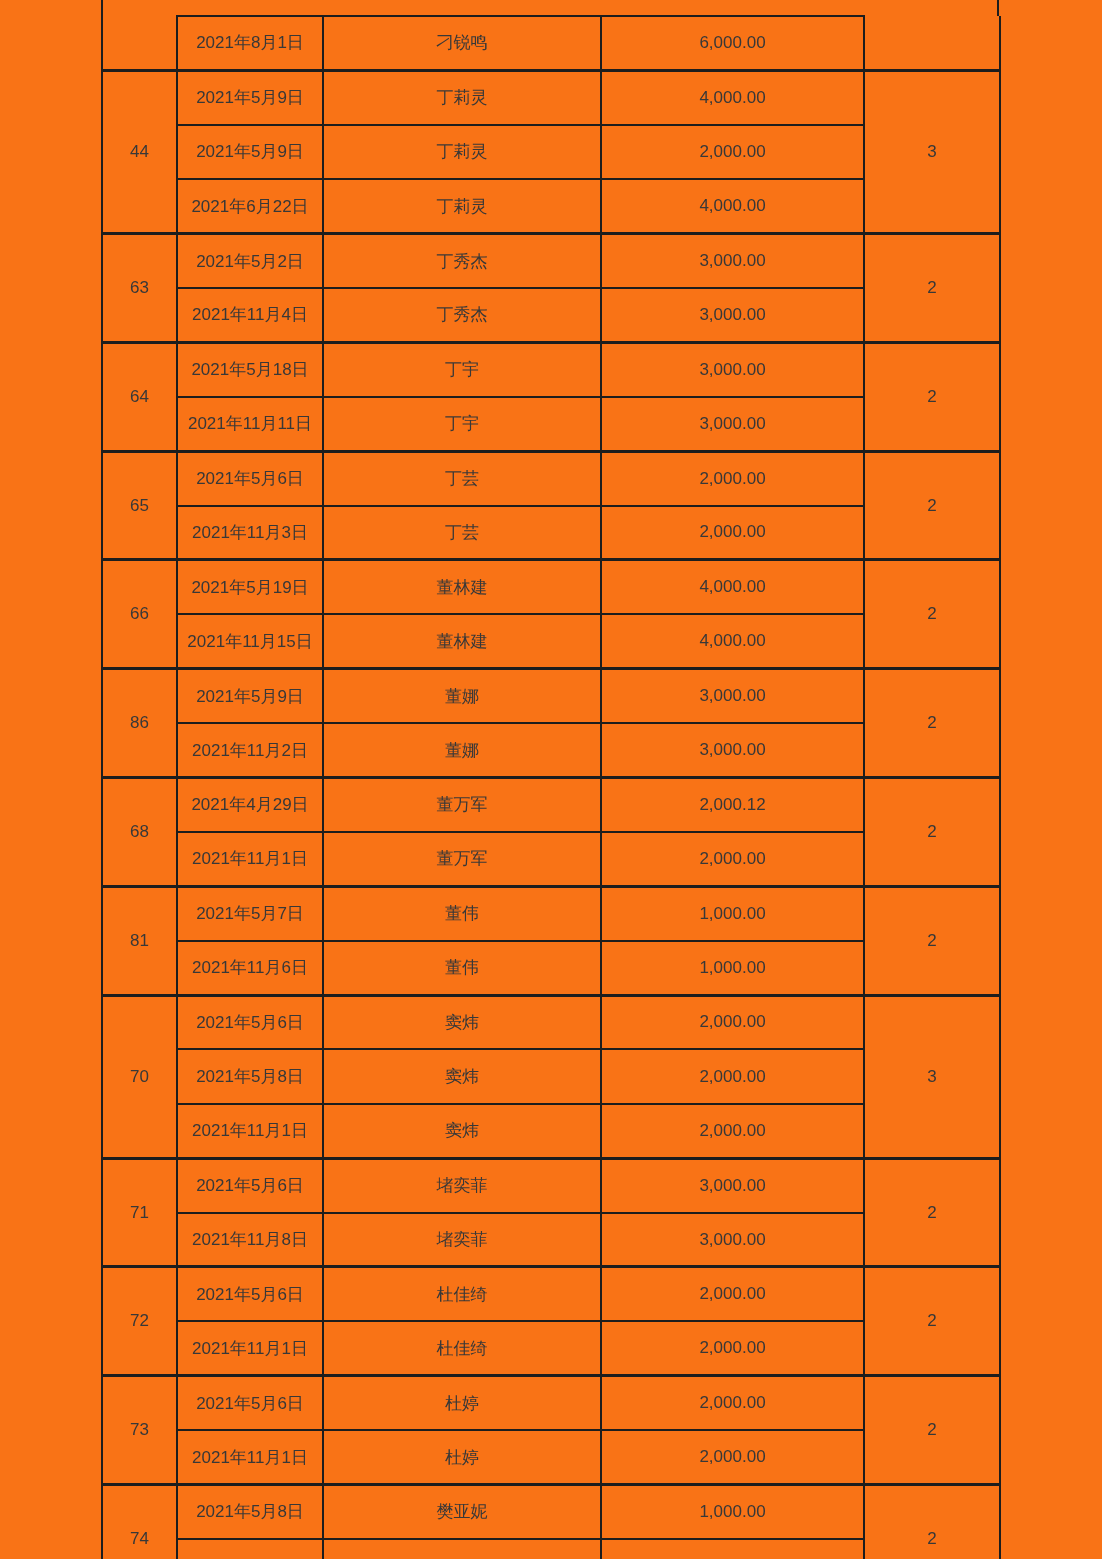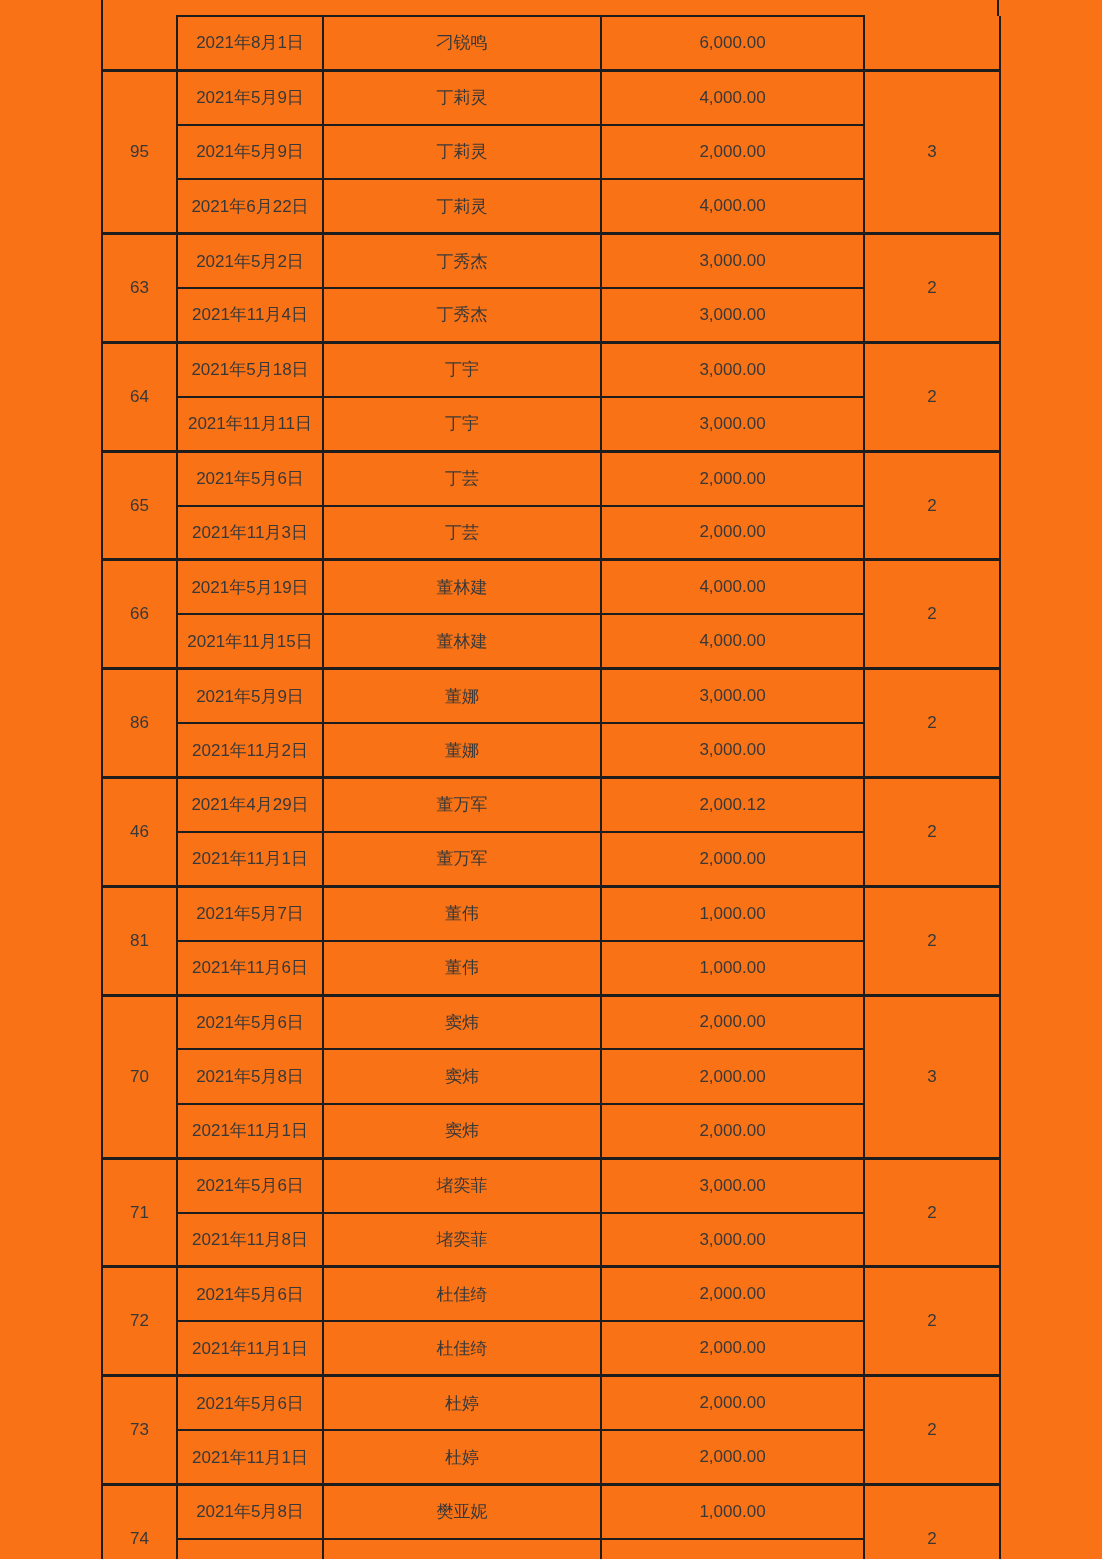--- a/index.html
+++ b/index.html
@@ -81,21 +81,21 @@
     </colgroup>
     <tbody id="table-body">
         <tr>
           <td class="no-top"></td>
           <td>2021年8月1日</td>
           <td>刁锐鸣</td>
           <td>6,000.00</td>
           <td class="no-top"></td>
         </tr>
         <tr class="group-start">
-          <td rowspan="3">95</td>
+          <td rowspan="3">44</td>
           <td>2021年5月9日</td>
           <td>丁莉灵</td>
           <td>4,000.00</td>
           <td rowspan="3">3</td>
         </tr>
         <tr>
           <td>2021年5月9日</td>
           <td>丁莉灵</td>
           <td>2,000.00</td>
         </tr>
@@ -158,21 +158,21 @@
           <td>董娜</td>
           <td>3,000.00</td>
           <td rowspan="2">2</td>
         </tr>
         <tr>
           <td>2021年11月2日</td>
           <td>董娜</td>
           <td>3,000.00</td>
         </tr>
         <tr class="group-start">
-          <td rowspan="2">46</td>
+          <td rowspan="2">68</td>
           <td>2021年4月29日</td>
           <td>董万军</td>
           <td>2,000.12</td>
           <td rowspan="2">2</td>
         </tr>
         <tr>
           <td>2021年11月1日</td>
           <td>董万军</td>
           <td>2,000.00</td>
         </tr>

